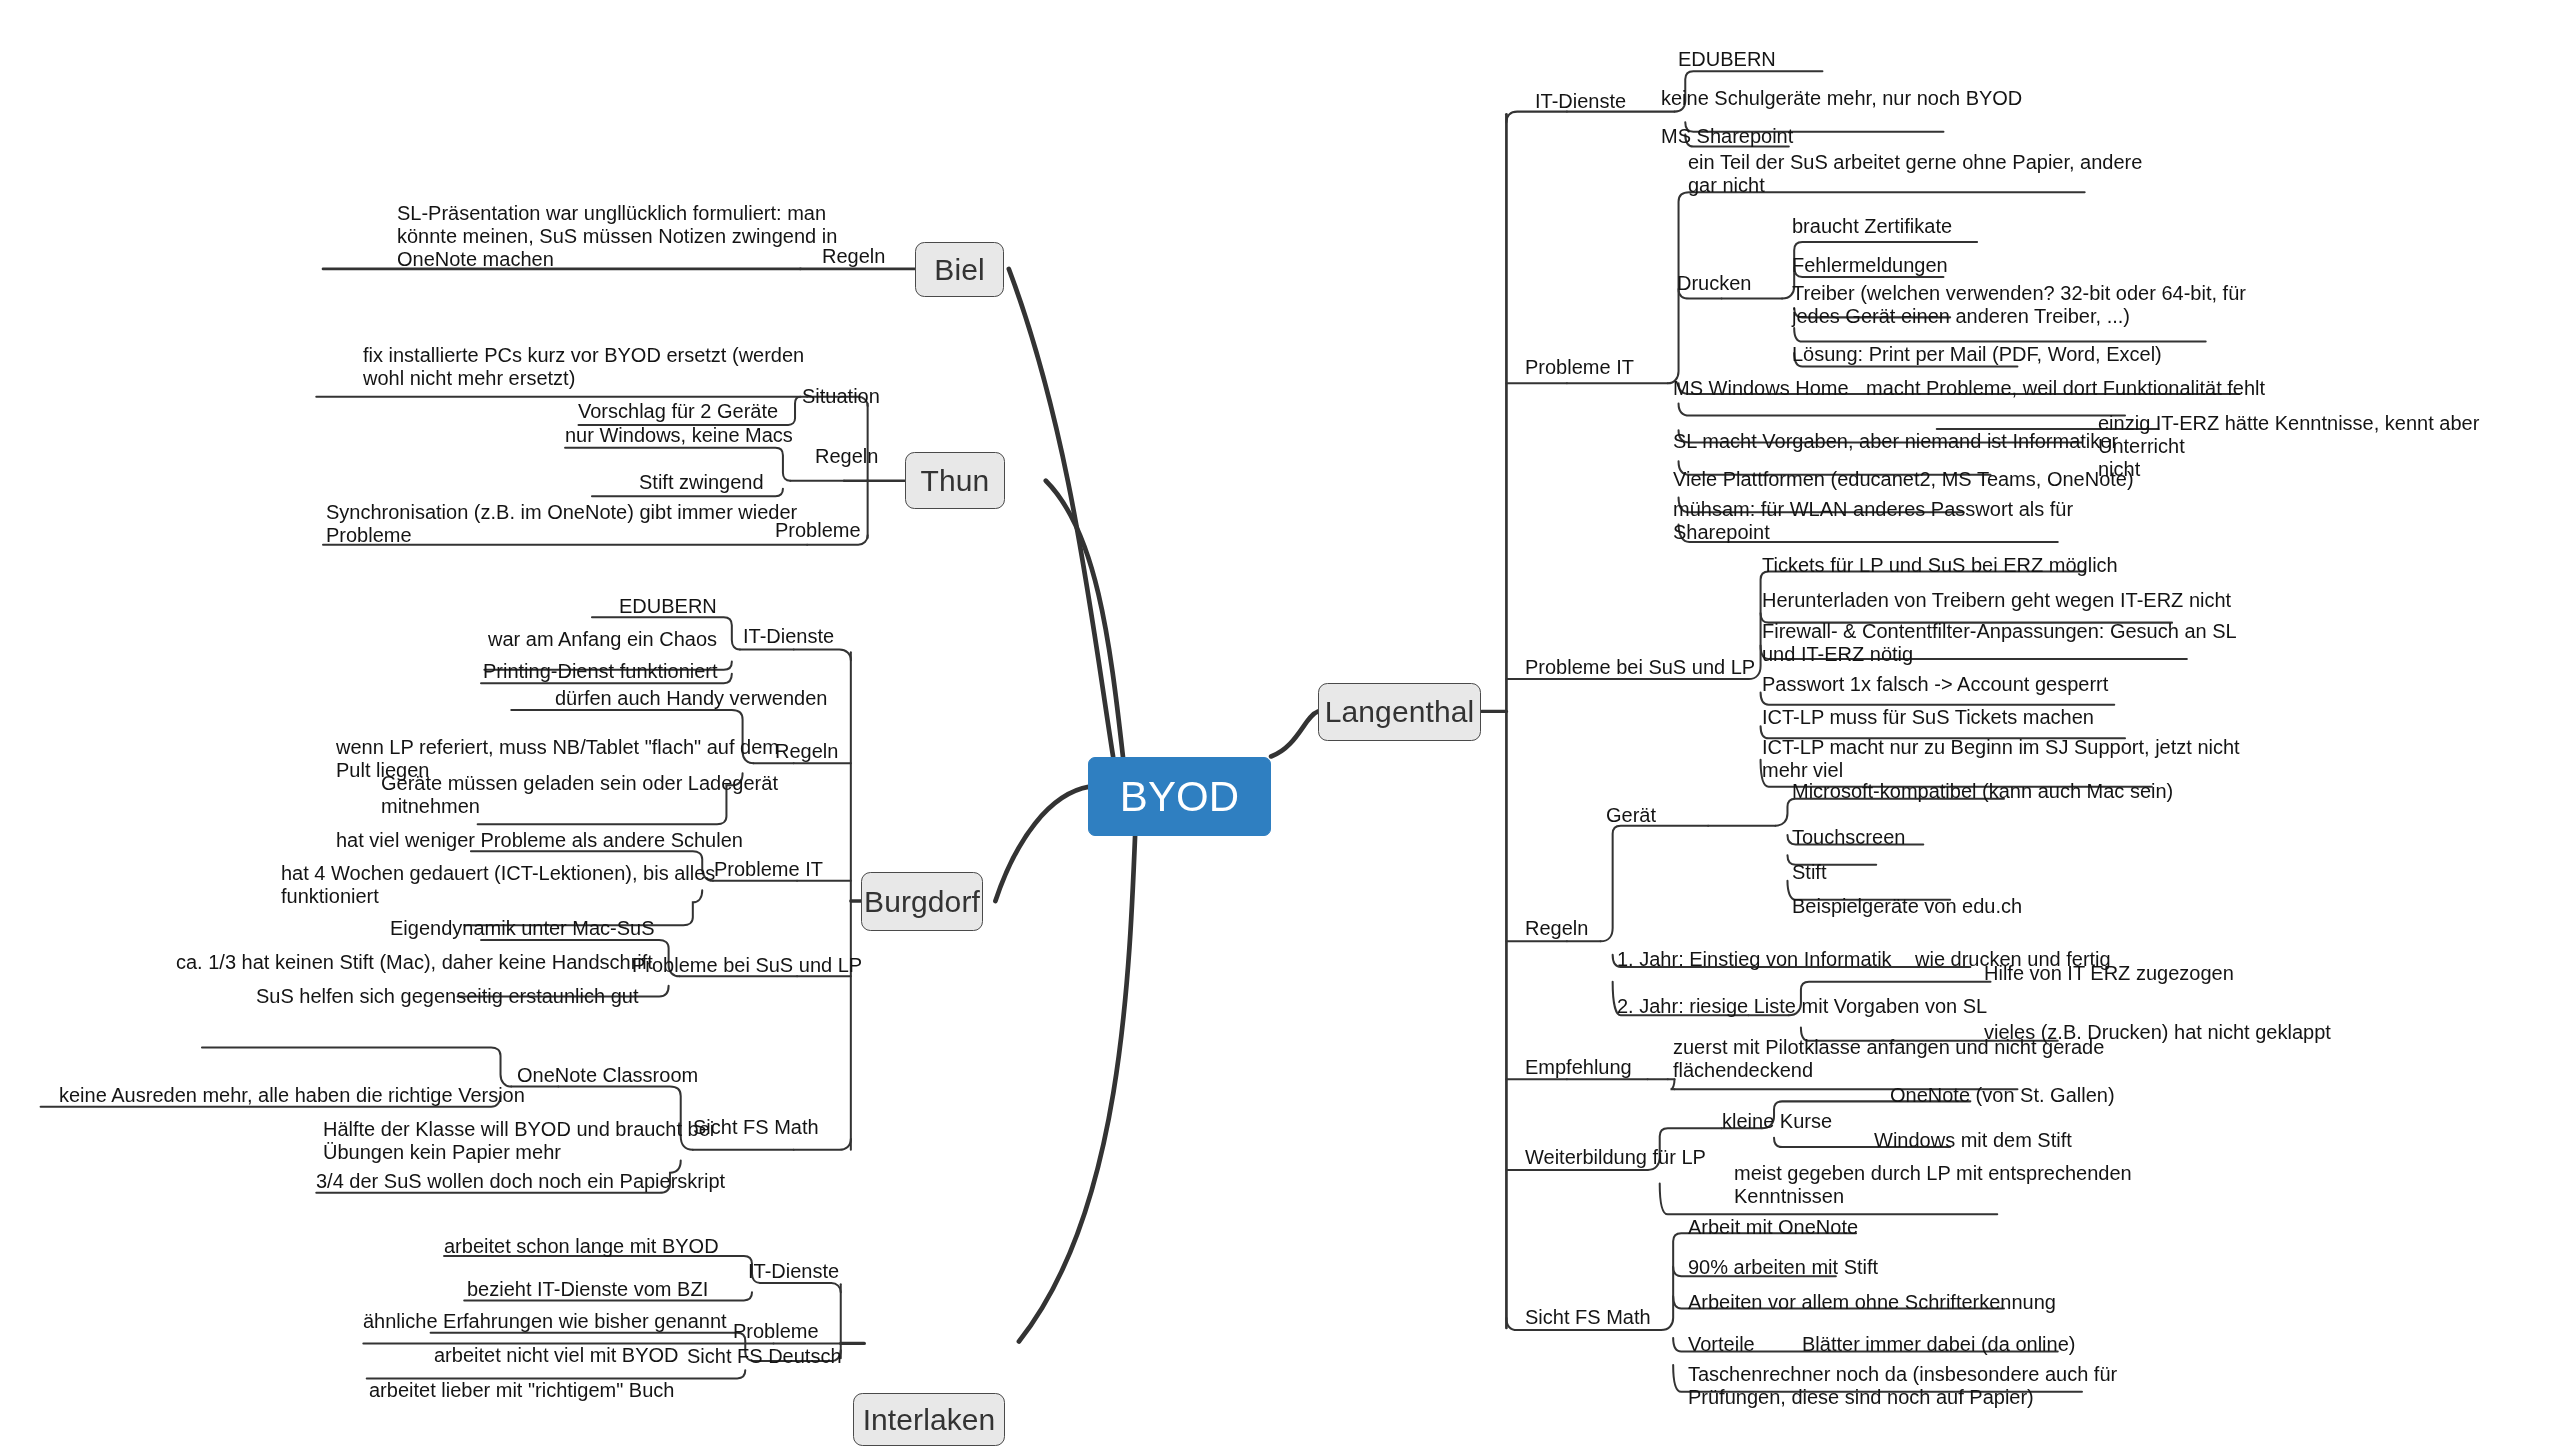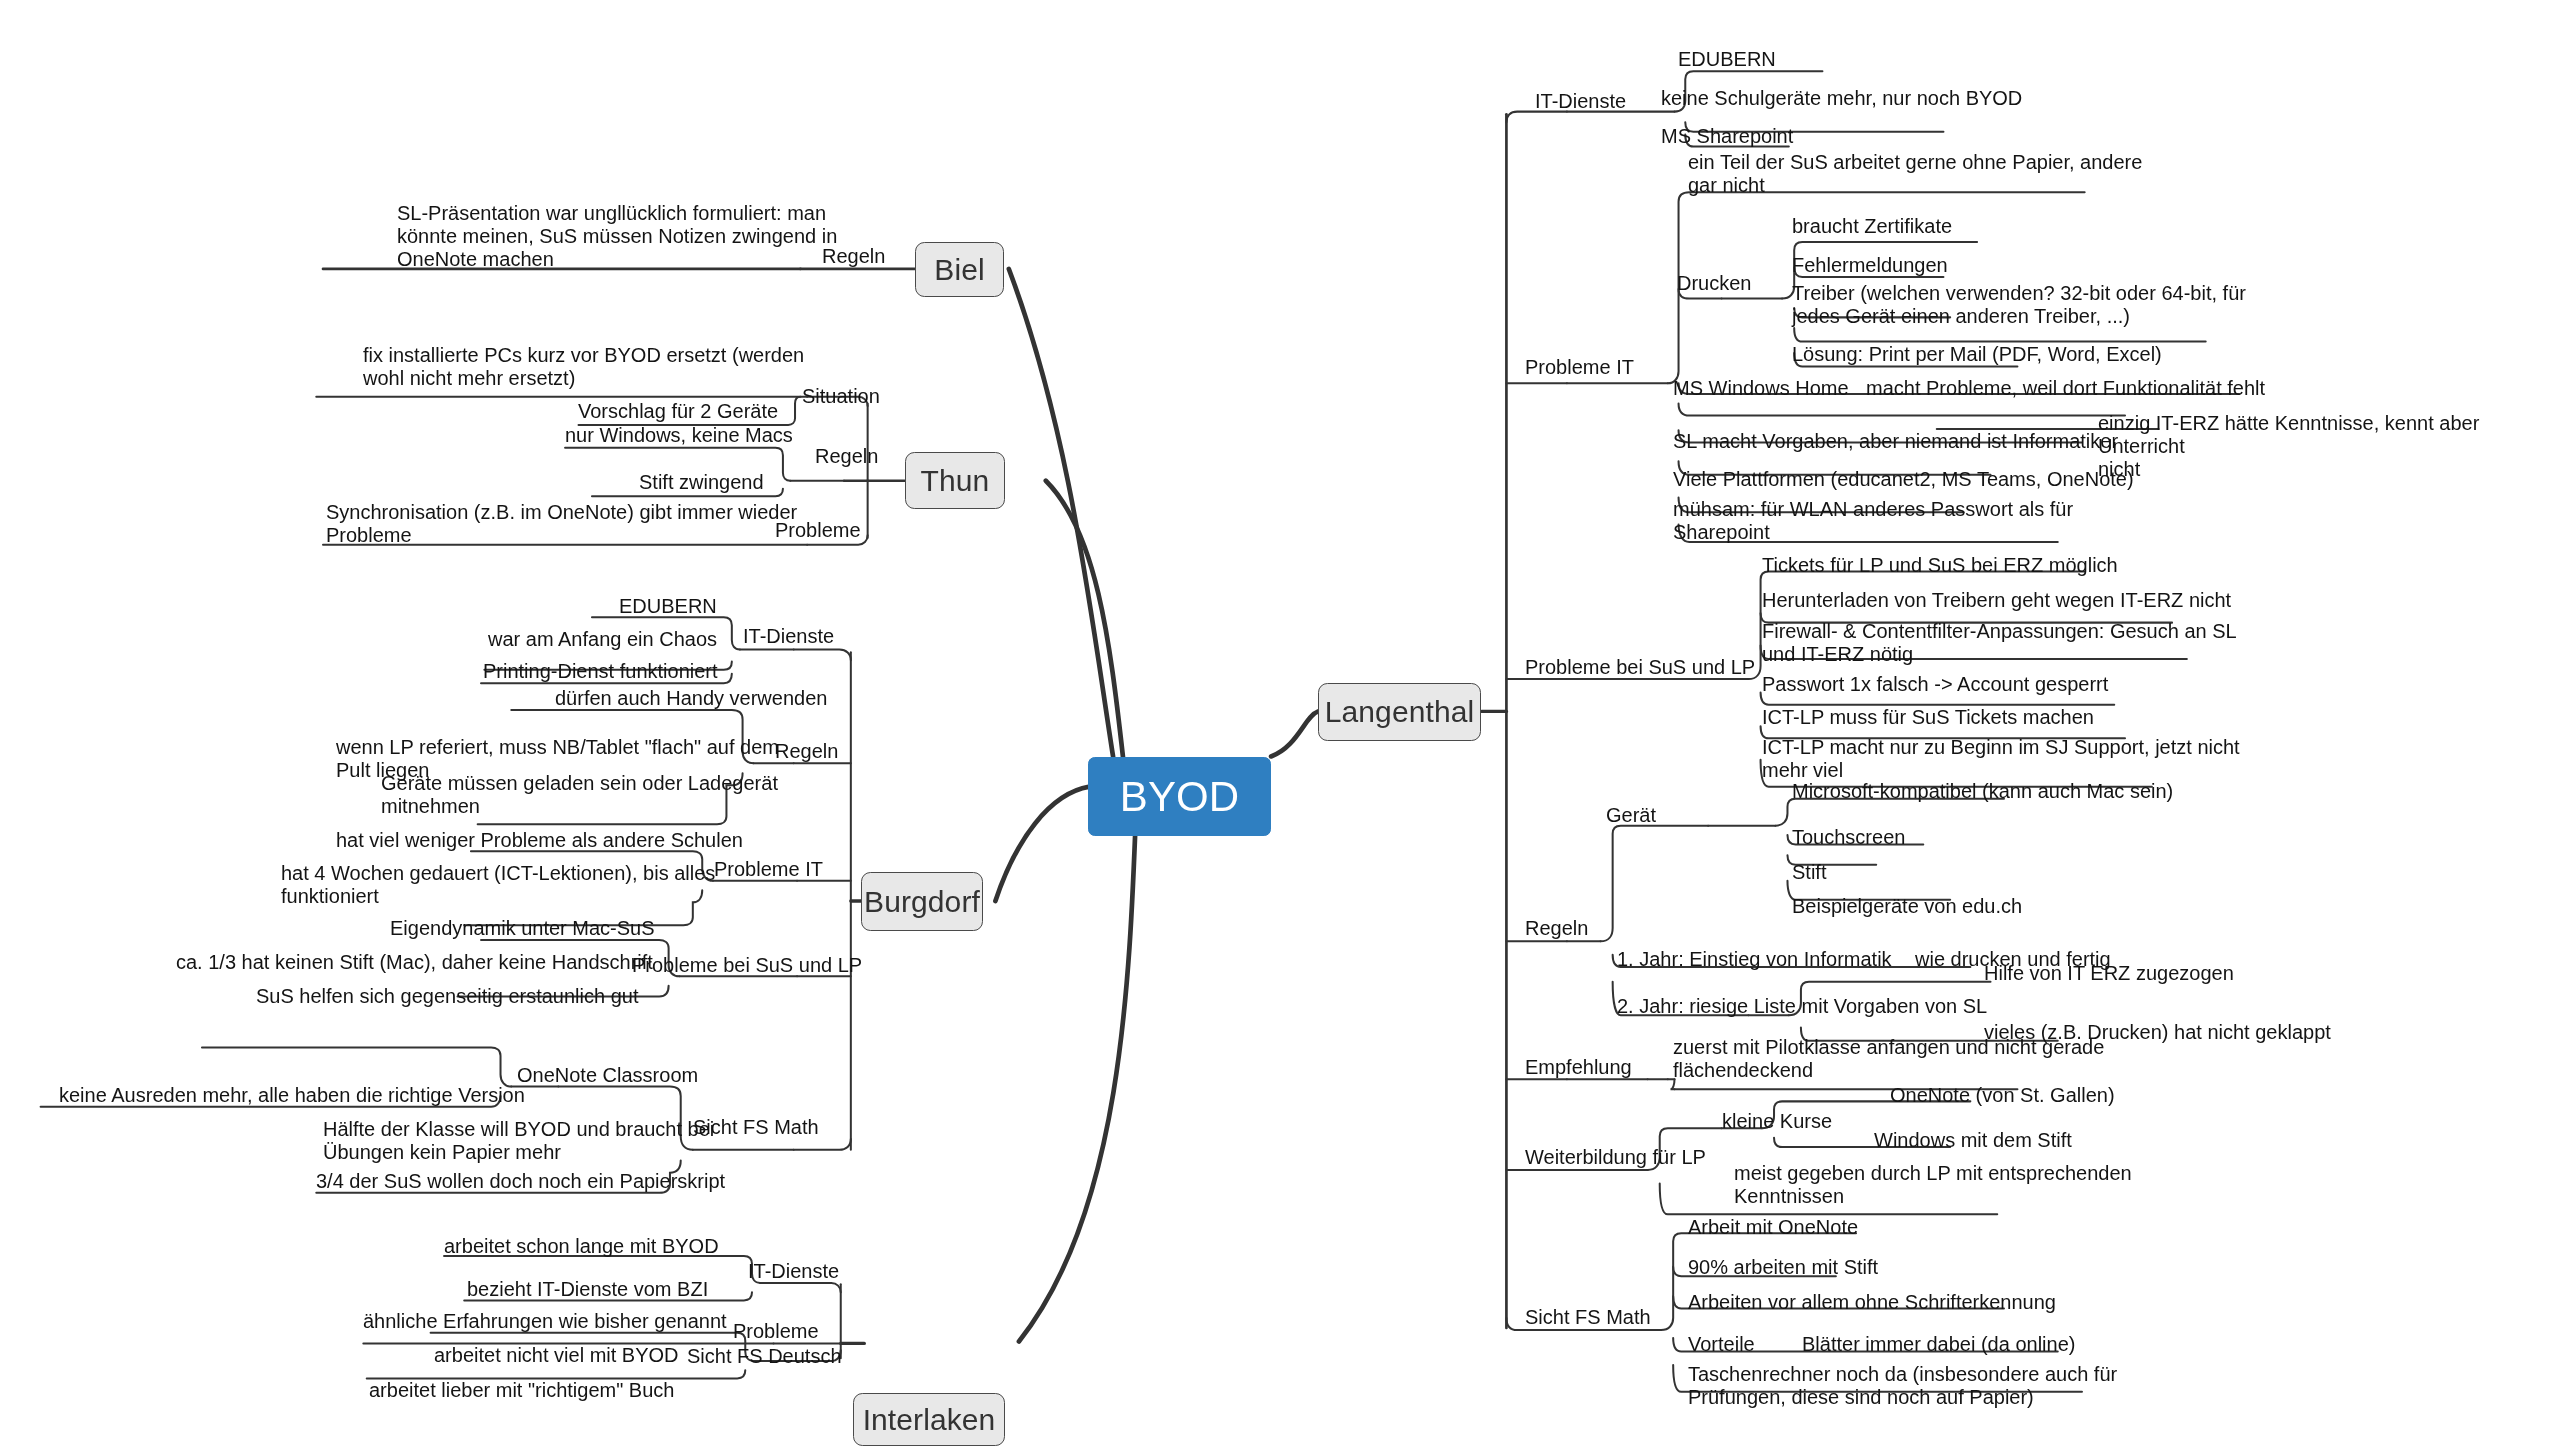--- a/index.html
+++ b/index.html
@@ -167,21 +167,21 @@
       <path d="M2488 1884 C2488 1894, 2492 1898, 2500 1898 L2730 1898" stroke-width="3"></path>
       <path d="M2488 1928 C2488 1940, 2492 1946, 2500 1946 L2980 1946" stroke-width="3"></path>
       <path d="M2488 1990 C2488 2004, 2492 2010, 2500 2010 L3060 2010" stroke-width="3"></path>
       <path d="M2488 2030 C2488 2056, 2492 2070, 2500 2070 L3096 2070" stroke-width="3"></path>
       <path d="M2620 2002 L2620 2012" stroke-width="0"></path>
       <path d="M2640 2000 L3060 2000" stroke-width="0"></path>
 
     </g>
   </svg>
 
-  <div class="node root" style="left:1088px;top:757px;width:183px;height:79px;">BYOD</div>
+  <div class="node root" style="left:1088px;top:757px;width:183px;height:79px;border-radius:7px;">BYOD</div>
 
   <div class="node" style="left:915px;top:242px;width:89px;height:55px;">Biel</div>
 
   <div class="node" style="left:905px;top:452px;width:100px;height:57px;">Thun</div>
 
   <div class="node" style="left:861px;top:872px;width:122px;height:59px;">Burgdorf</div>
 
   <div class="node" style="left:853px;top:1393px;width:152px;height:53px;">Interlaken</div>
 
   <div class="node" style="left:1318px;top:683px;width:163px;height:58px;">Langenthal</div>

